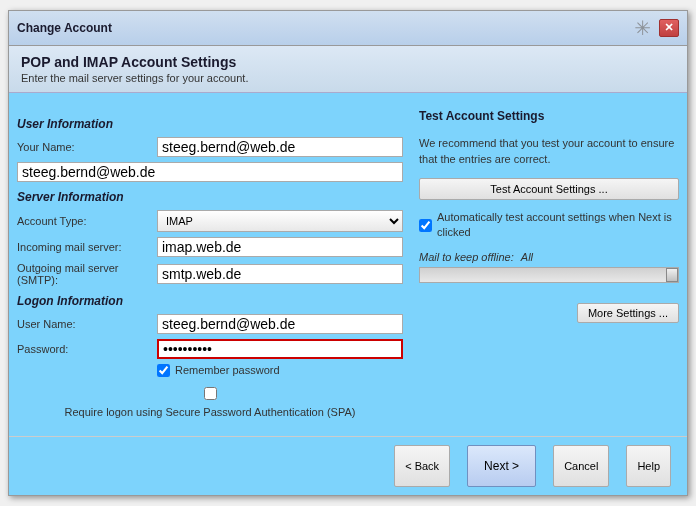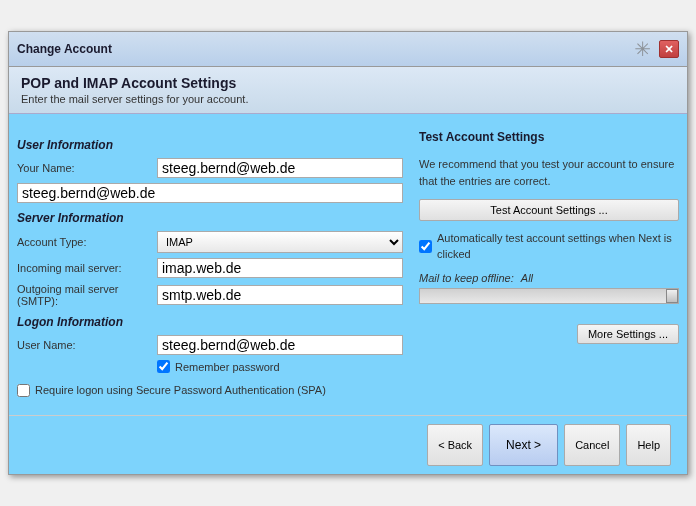--- a/index.html
+++ b/index.html
@@ -197,21 +197,21 @@
       cursor: pointer;
     }
     .more-settings-row {
       display: flex;
       justify-content: flex-end;
       margin-top: 20px;
     }
     .footer {
       display: flex;
       justify-content: flex-end;
-      gap: 6px;
+      gap: 17px;
       padding: 8px 16px;
       border-top: 1px solid #ccc;
       margin-top: 8px;
     }
     .title-bar-right {
       display: flex;
       align-items: center;
       gap: 8px;
     }
     .spinning-icon {
@@ -273,27 +273,31 @@
         <input class="field-input" type="text" value="smtp.web.de" style="">
       </div>
 
       <div class="subsection-title">Logon Information</div>
 
       <div class="field-row">
         <span class="field-label">User Name:</span>
         <input class="field-input" type="text" value="steeg.bernd@web.de" style="">
       </div>
 
+      <div class="field-row">
+        <span class="field-label">Password:</span>
+        <input class="field-input password-highlighted" type="password" value="**********" style="">
+      </div>
 
       <div class="checkbox-row indent">
         <input type="checkbox" checked="" id="rememberPwd" style="">
         <label for="rememberPwd">Remember password</label>
       </div>
 
-      <div class="checkbox-row" style="margin-top:10px;">
+      <div class="checkbox-row" style="margin-top:10px;flex-direction:column;">
         <input type="checkbox" id="requireLogon" style="">
         <label for="requireLogon" style="font-size:11px; color:#333; line-height:1.4;">Require logon using Secure Password Authentication (SPA)</label>
       </div>
 
     </div>
 
     <div class="right-panel">
 
       <div class="right-panel-title">Test Account Settings</div>
       <div class="right-panel-text">We recommend that you test your account to ensure that the entries are correct.</div>

